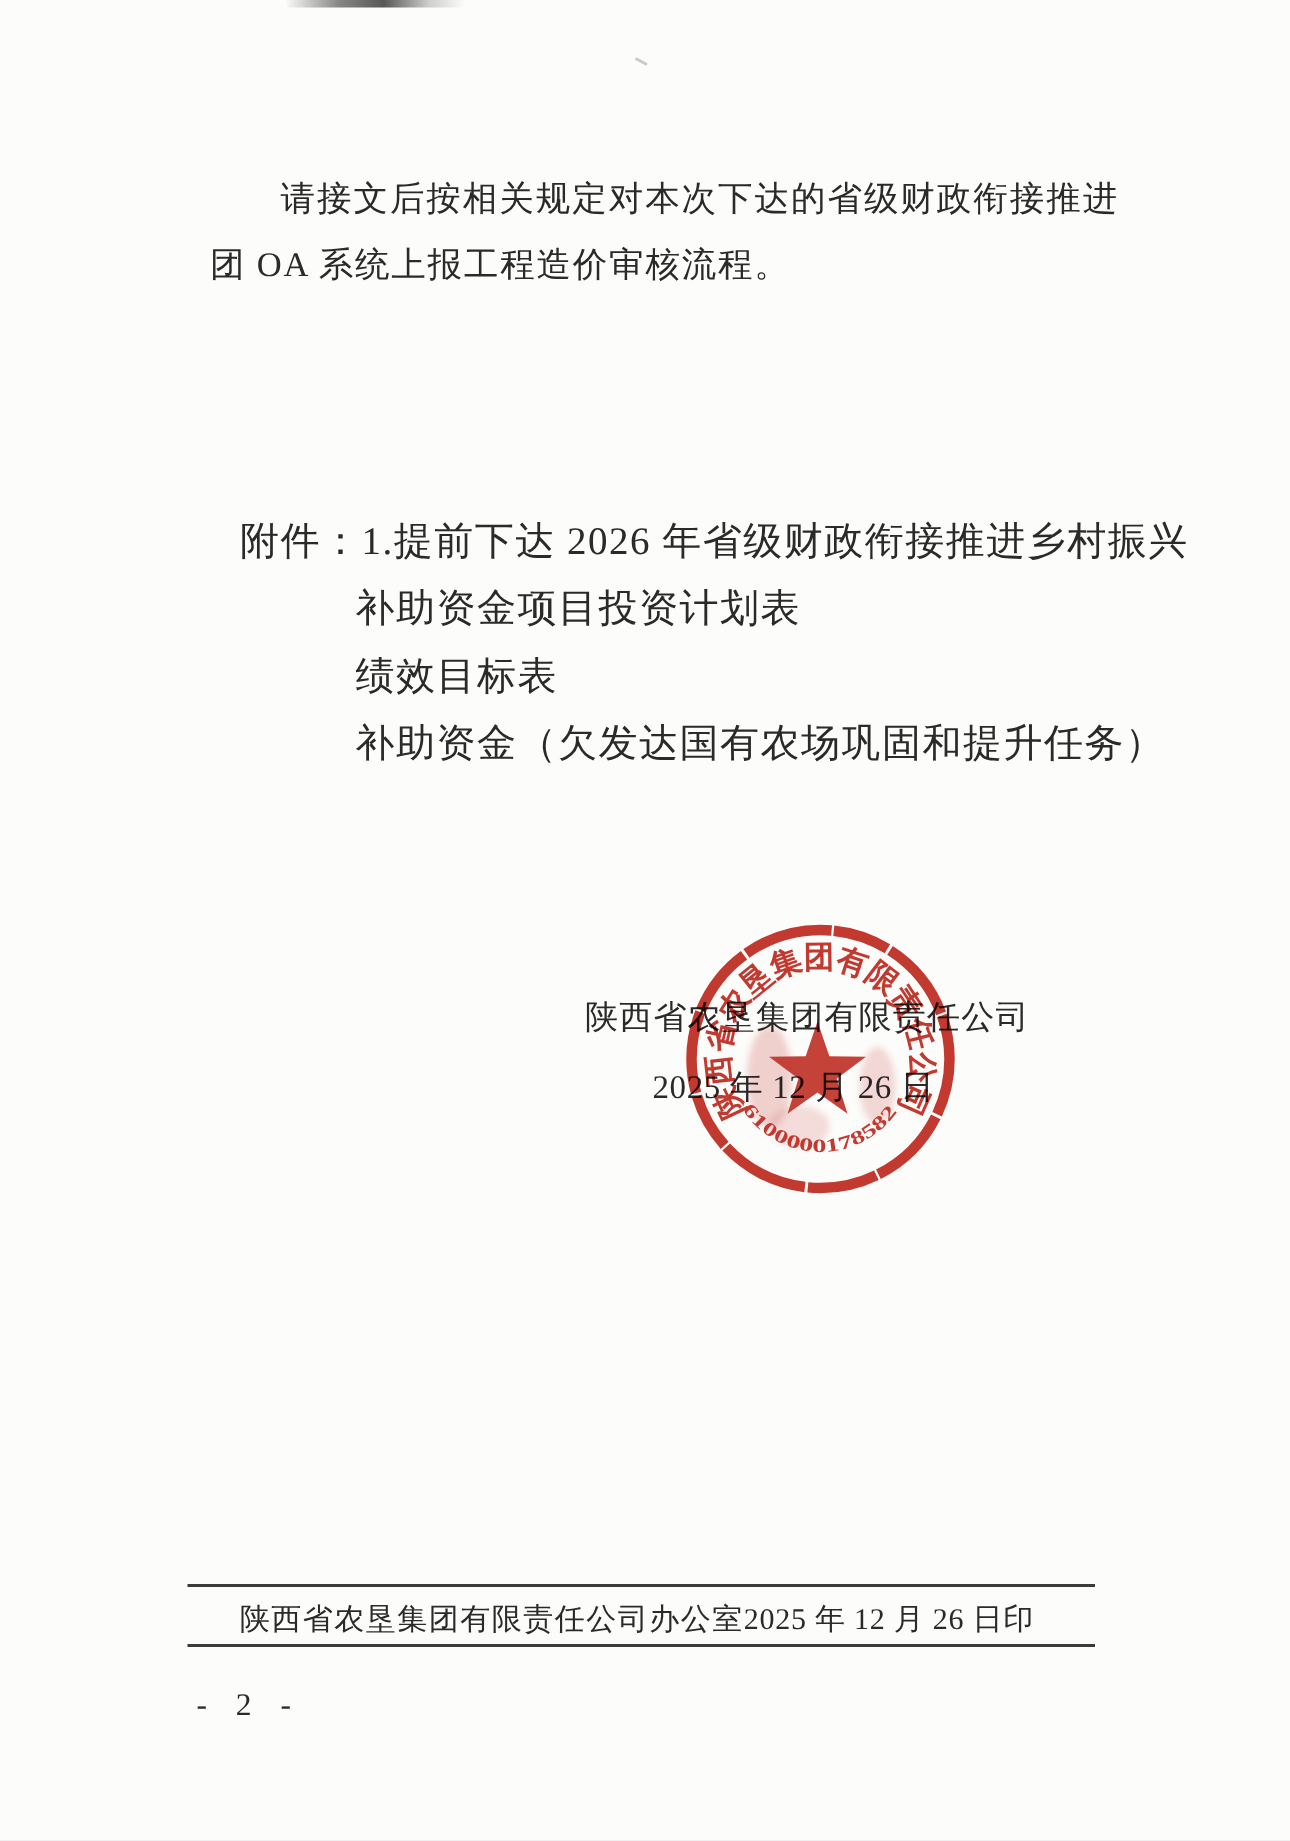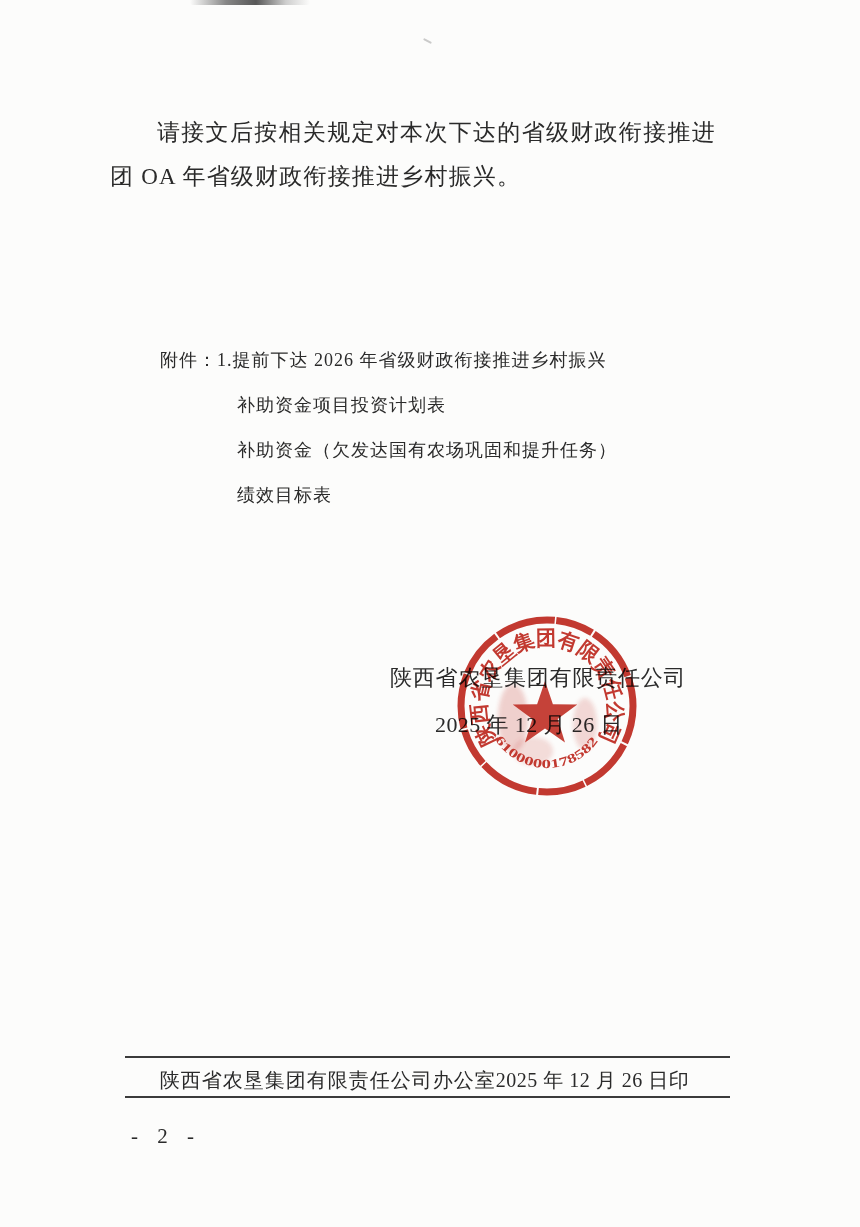--- a/index.html
+++ b/index.html
@@ -30,34 +30,34 @@
     position: absolute;
     left: 423px; top: 40px; width: 9px; height: 2px;
     background: rgba(110,110,110,0.35);
     transform: rotate(28deg);
     border-radius: 2px;
   }
 
   
   .body-block {
     position: absolute;
-    left: 110px; top: 111px; width: 606px;
+    left: 140px; top: 111px; width: 606px;
     font-size: 23px;
     letter-spacing: 1.2px;
     line-height: 44px;
   }
   .body-line { height: 44px; white-space: nowrap; }
   .body-line.just { white-space: normal; text-align: justify; text-align-last: justify; }
   .body-line.indent { text-indent: 47px; }
 
   
   .attach-block {
     position: absolute;
     left: 128px; top: 338px; width: 620px;
-    font-size: 18px;
+    font-size: 26px;
     letter-spacing: 1px;
     line-height: 45px;
   }
   .attach-line { height: 45px; white-space: nowrap; }
   .al-0 { padding-left: 32px; }
   .al-1 { padding-left: 109px; }
   .al-2 { padding-left: 87px; }
   .al-3 { padding-left: 109px; }
   .al-4 { padding-left: 109px; }
 
@@ -111,28 +111,28 @@
 </head>
 <body>
 
 <div class="page">
 
   <div class="scan-artifact"></div>
   <div class="scan-speck"></div>
 
   <div class="body-block">
     <div class="body-line just indent">请接文后按相关规定对本次下达的省级财政衔接推进</div>
-    <div class="body-line">团 OA 年省级财政衔接推进乡村振兴。</div>
+    <div class="body-line">团 OA 系统上报工程造价审核流程。</div>
   </div>
 
   <div class="attach-block">
     <div class="attach-line al-0">附件：1.提前下达 2026 年省级财政衔接推进乡村振兴</div>
     <div class="attach-line al-1">补助资金项目投资计划表</div>
+    <div class="attach-line al-4">绩效目标表</div>
     <div class="attach-line al-3">补助资金（欠发达国有农场巩固和提升任务）</div>
-    <div class="attach-line al-4">绩效目标表</div>
   </div>
 
   <div class="sig-company">陕西省农垦集团有限责任公司</div>
   <div class="sig-date">2025 年 12 月 26 日</div>
 
   <svg class="seal" viewBox="0 0 220 220" xmlns="http://www.w3.org/2000/svg">
     <defs>
       <filter id="sblur" x="-40%" y="-40%" width="180%" height="180%">
         <feGaussianBlur stdDeviation="2.2"></feGaussianBlur>
       </filter>

